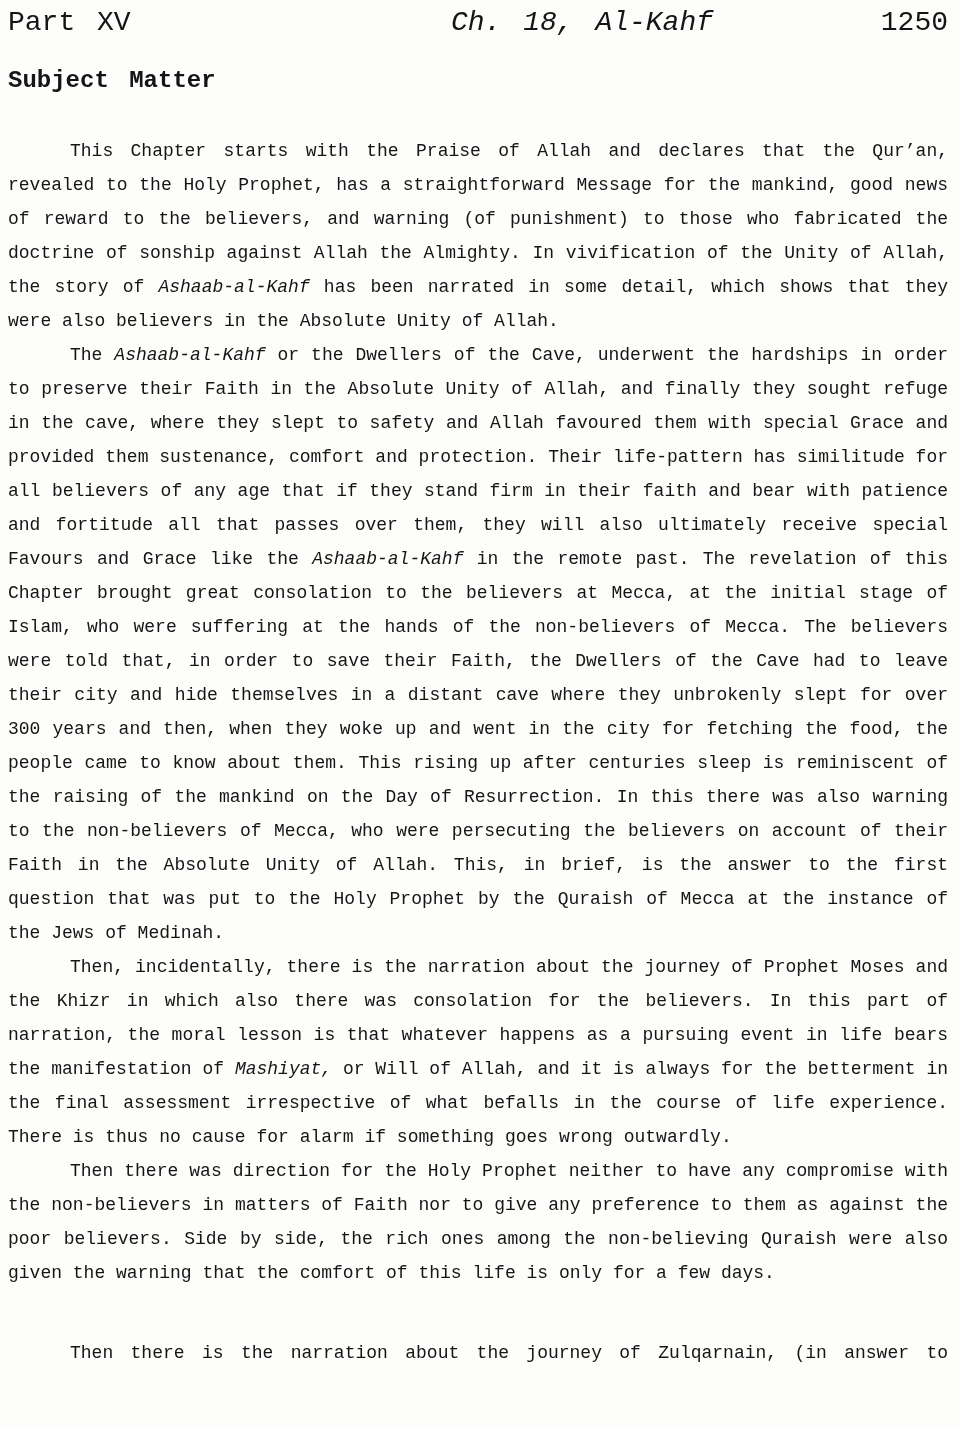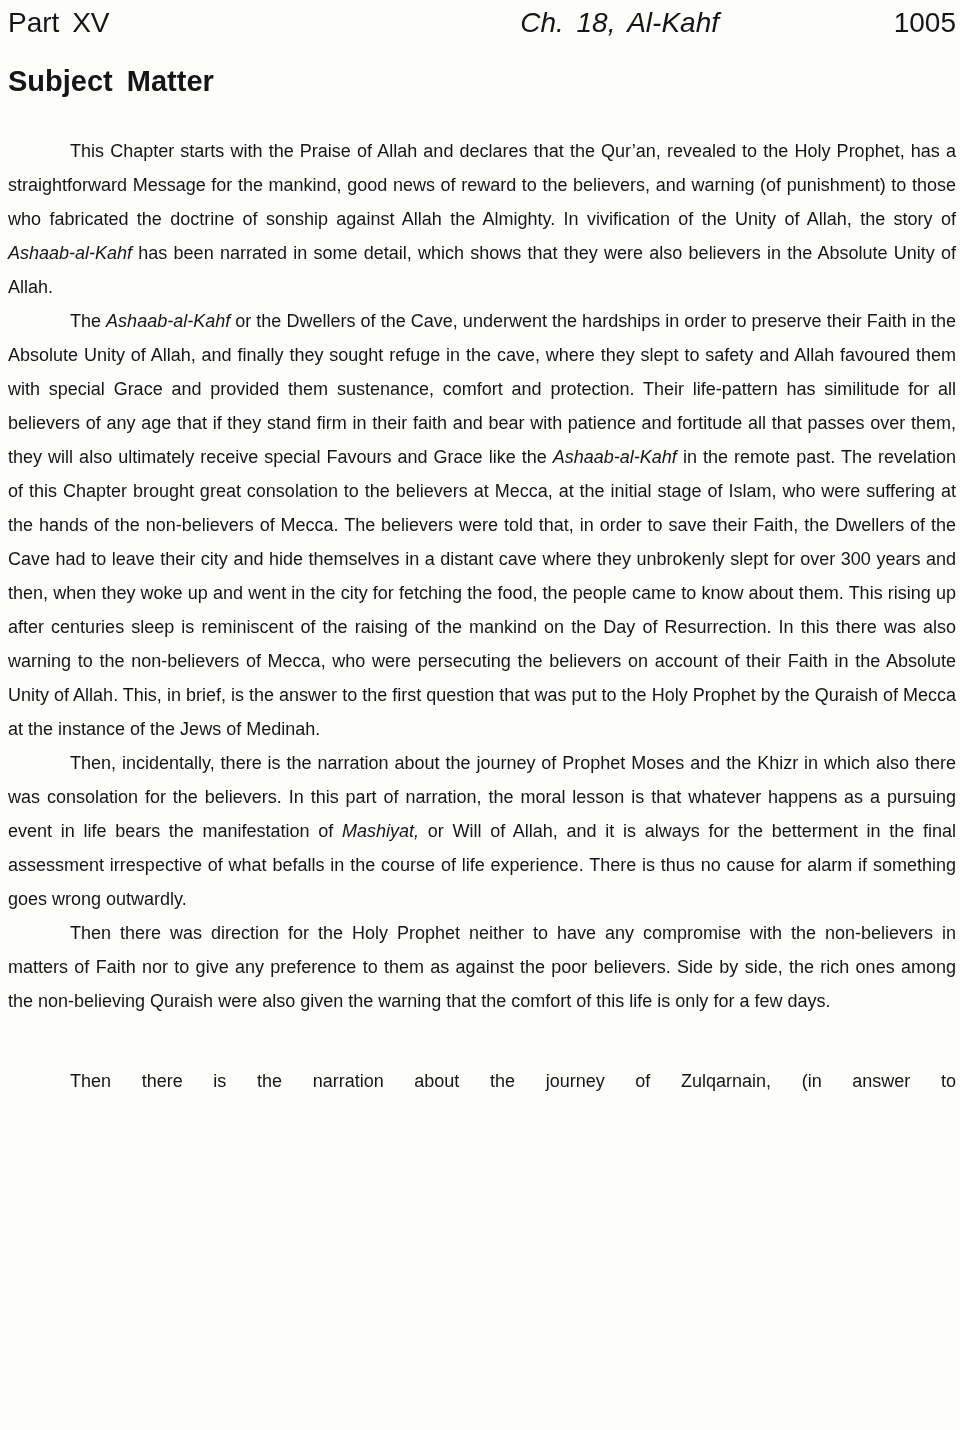--- a/index.html
+++ b/index.html
@@ -7,38 +7,38 @@
     padding: 0;
     background: #fdfdfb;
   }
   .page {
     position: relative;
     width: 960px;
     height: 1430px;
     margin: 0 auto;
     background: #fdfdfb;
     color: #151515;
-    font-family: Liberation Sans, sans-serif;
+    font-family: Liberation Mono, monospace;
     overflow: hidden;
     box-sizing: border-box;
-    padding: 6px 4px 0 8px;
+    padding: 6px 12px 0 8px;
   }
   .running-header {
     display: flex;
     align-items: baseline;
     font-size: 28px;
     line-height: 34px;
     word-spacing: 5px;
   }
   .rh-left  { flex: 1; text-align: left; }
   .rh-center{ flex: 2; text-align: right; font-style: italic; }
   .rh-right { flex: 1; text-align: right; }
   .section-heading {
     margin: 24px 0 0 0;
-    font-size: 29px;
+    font-size: 24px;
     line-height: 34px;
     font-weight: bold;
     word-spacing: 6px;
   }
   .body-text {
     margin-top: 36px;
     font-size: 18px;
     line-height: 34px;
     text-align: justify;
   }
@@ -50,21 +50,21 @@
   
   .para:last-child { text-align-last: justify; margin-top: 46px; }
 </style>
 </head>
 <body style="background: rgb(253, 253, 251);">
 
 <div class="page" style="background: rgb(253, 253, 251); color: rgb(21, 21, 21);">
   <div class="running-header">
     <span class="rh-left">Part XV</span>
     <span class="rh-center">Ch. 18, Al-Kahf</span>
-    <span class="rh-right">1005</span>
+    <span class="rh-right">1250</span>
   </div>
 
   <h1 class="section-heading">Subject Matter</h1>
 
   <div class="body-text">
       <p class="para"><span>This Chapter starts with the Praise of Allah and declares that the Qur’an, revealed to the Holy Prophet, has a straightforward Message for the mankind, good news of reward to the believers, and warning (of punishment) to those who fabricated the doctrine of sonship against Allah the Almighty. In vivification of the Unity of Allah, the story of </span><em>Ashaab-al-Kahf</em><span> has been narrated in some detail, which shows that they were also believers in the Absolute Unity of Allah.</span></p>
       <p class="para"><span>The </span><em>Ashaab-al-Kahf</em><span> or the Dwellers of the Cave, underwent the hardships in order to preserve their Faith in the Absolute Unity of Allah, and finally they sought refuge in the cave, where they slept to safety and Allah favoured them with special Grace and provided them sustenance, comfort and protection. Their life-pattern has similitude for all believers of any age that if they stand firm in their faith and bear with patience and fortitude all that passes over them, they will also ultimately receive special Favours and Grace like the </span><em>Ashaab-al-Kahf</em><span> in the remote past. The revelation of this Chapter brought great consolation to the believers at Mecca, at the initial stage of Islam, who were suffering at the hands of the non-believers of Mecca. The believers were told that, in order to save their Faith, the Dwellers of the Cave had to leave their city and hide themselves in a distant cave where they unbrokenly slept for over 300 years and then, when they woke up and went in the city for fetching the food, the people came to know about them. This rising up after centuries sleep is reminiscent of the raising of the mankind on the Day of Resurrection. In this there was also warning to the non-believers of Mecca, who were persecuting the believers on account of their Faith in the Absolute Unity of Allah. This, in brief, is the answer to the first question that was put to the Holy Prophet by the Quraish of Mecca at the instance of the Jews of Medinah.</span></p>
       <p class="para"><span>Then, incidentally, there is the narration about the journey of Prophet Moses and the Khizr in which also there was consolation for the believers. In this part of narration, the moral lesson is that whatever happens as a pursuing event in life bears the manifestation of </span><em>Mashiyat,</em><span> or Will of Allah, and it is always for the betterment in the final assessment irrespective of what befalls in the course of life experience. There is thus no cause for alarm if something goes wrong outwardly.</span></p>
       <p class="para"><span>Then there was direction for the Holy Prophet neither to have any compromise with the non-believers in matters of Faith nor to give any preference to them as against the poor believers. Side by side, the rich ones among the non-believing Quraish were also given the warning that the comfort of this life is only for a few days.</span></p>
       <p class="para"><span>Then there is the narration about the journey of Zulqarnain, (in answer to</span></p>

